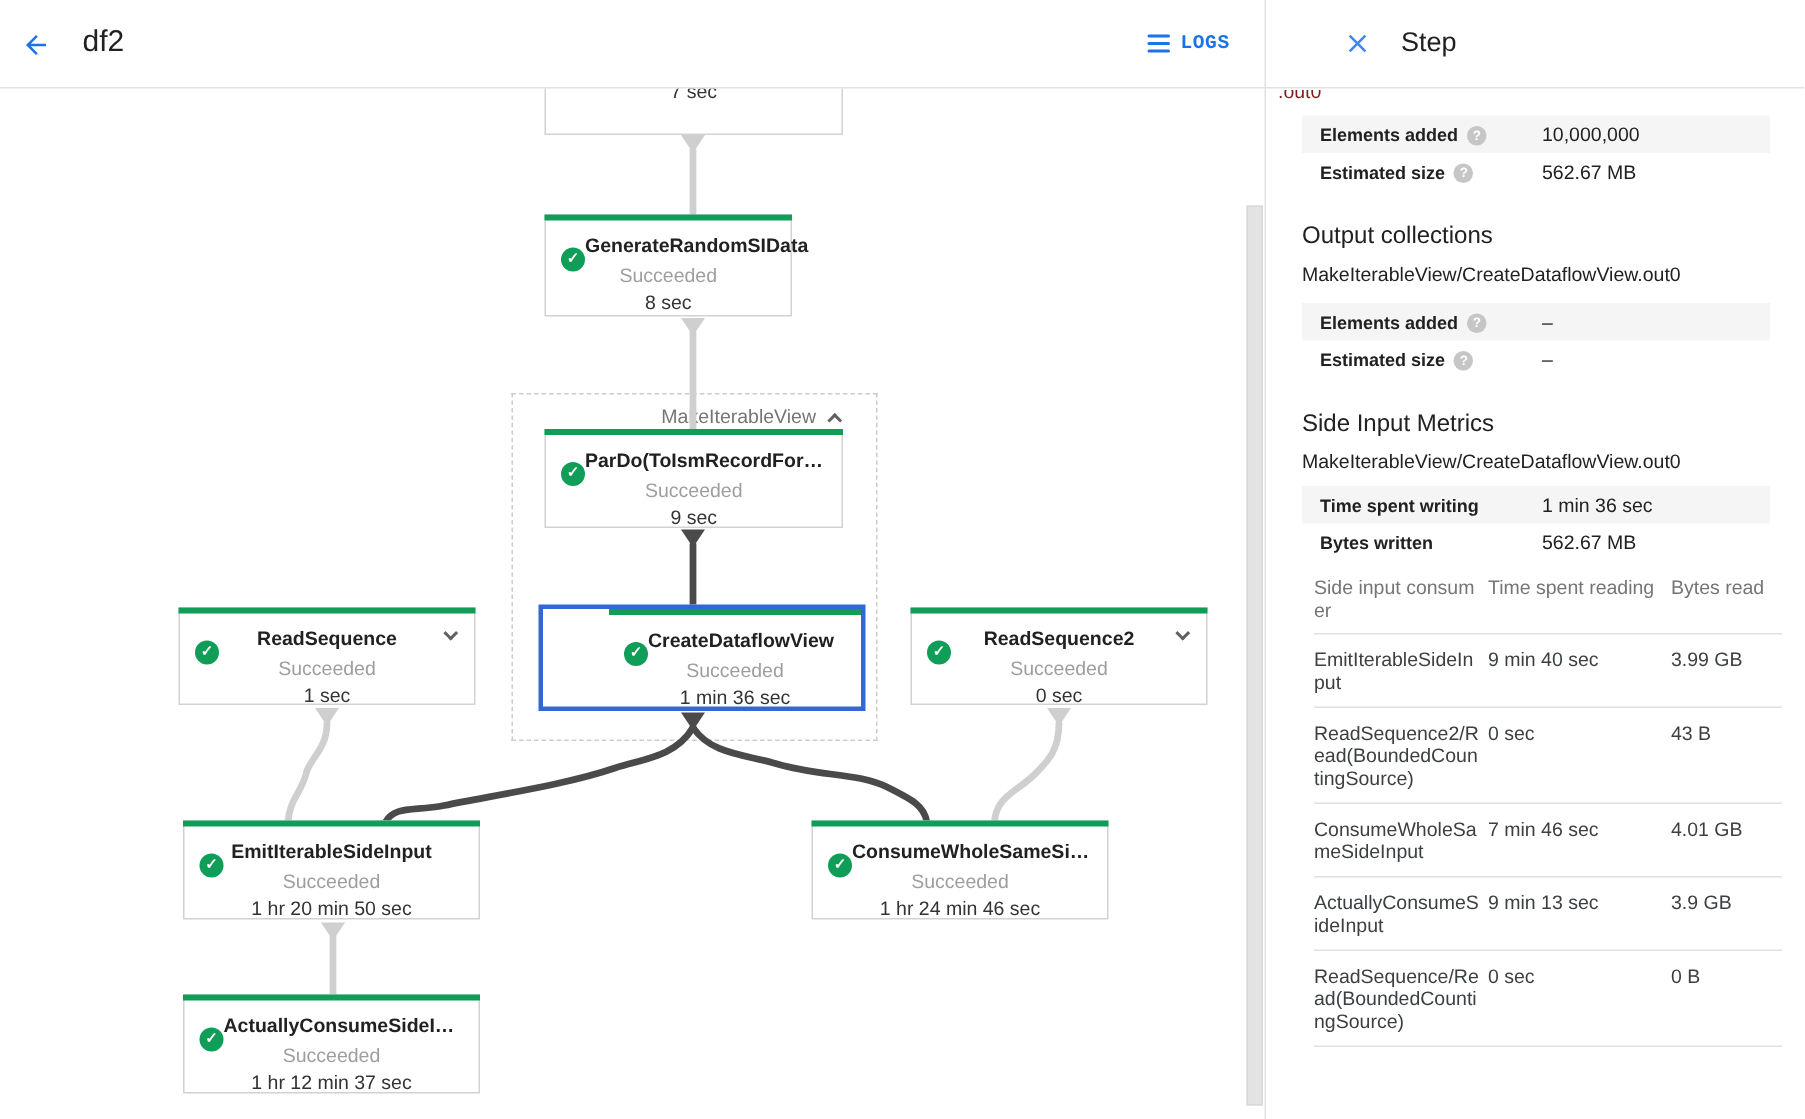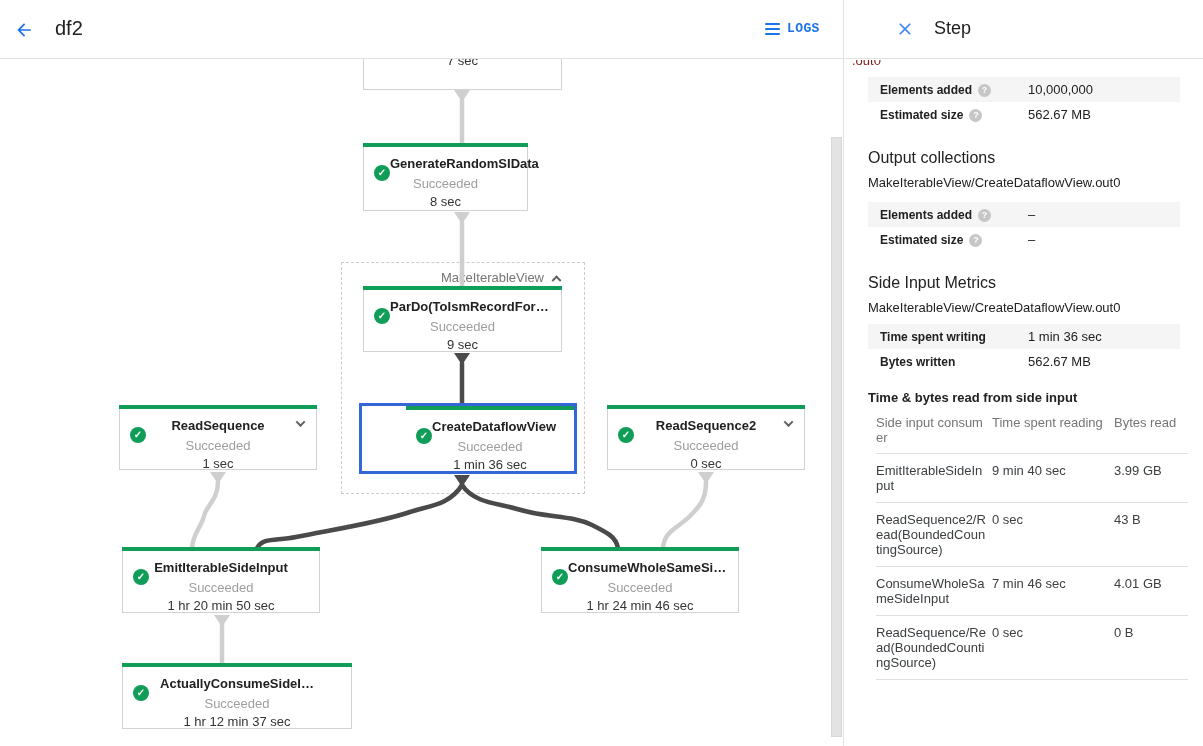--- a/index.html
+++ b/index.html
@@ -177,21 +177,21 @@
       <div class="time">1 hr 20 min 50 sec</div>
     </div>
 
     <div class="node" style="left:541px;top:547px;width:198px;height:66px;">
       <div class="bar"></div>
       <div class="title"><span class="check"></span><span>ConsumeWholeSameSi…</span></div>
       <div class="status">Succeeded</div>
       <div class="time">1 hr 24 min 46 sec</div>
     </div>
 
-    <div class="node" style="left:122px;top:663px;width:230px;height:66px;">
+    <div class="node" style="left:122px;top:663px;width:198px;height:66px;">
       <div class="bar"></div>
       <div class="title"><span class="check"></span><span>ActuallyConsumeSideI…</span></div>
       <div class="status">Succeeded</div>
       <div class="time">1 hr 12 min 37 sec</div>
     </div>
 
   </div>
 
   <div class="v-scroll"></div>
   <div class="v-divider"></div>
@@ -264,21 +264,20 @@
         <span class="v">1 min 36 sec</span>
       </div>
       <div class="kv">
         <span class="k">
             <span>Bytes written</span>
           </span>
         <span class="v">562.67 MB</span>
       </div>
     </div>
 
-    <div class="sub-head mt16">Time &amp; bytes read from side input</div>
     <table class="sitbl mt6">
       <thead>
         <tr>
           <th class="c1">Side input consumer</th>
           <th class="c2">Time spent reading</th>
           <th class="c3">Bytes read</th>
         </tr>
       </thead>
       <tbody>
         <tr>
@@ -288,20 +287,25 @@
         </tr>
         <tr>
           <td class="c1">ReadSequence2/Read(BoundedCountingSource)</td>
           <td class="c2">0 sec</td>
           <td class="c3">43 B</td>
         </tr>
         <tr>
           <td class="c1">ConsumeWholeSameSideInput</td>
           <td class="c2">7 min 46 sec</td>
           <td class="c3">4.01 GB</td>
+        </tr>
+        <tr>
+          <td class="c1">ActuallyConsumeSideInput</td>
+          <td class="c2">9 min 13 sec</td>
+          <td class="c3">3.9 GB</td>
         </tr>
         <tr class="last-divider">
           <td class="c1">ReadSequence/Read(BoundedCountingSource)</td>
           <td class="c2">0 sec</td>
           <td class="c3">0 B</td>
         </tr>
       </tbody>
     </table>
   </div>
 

